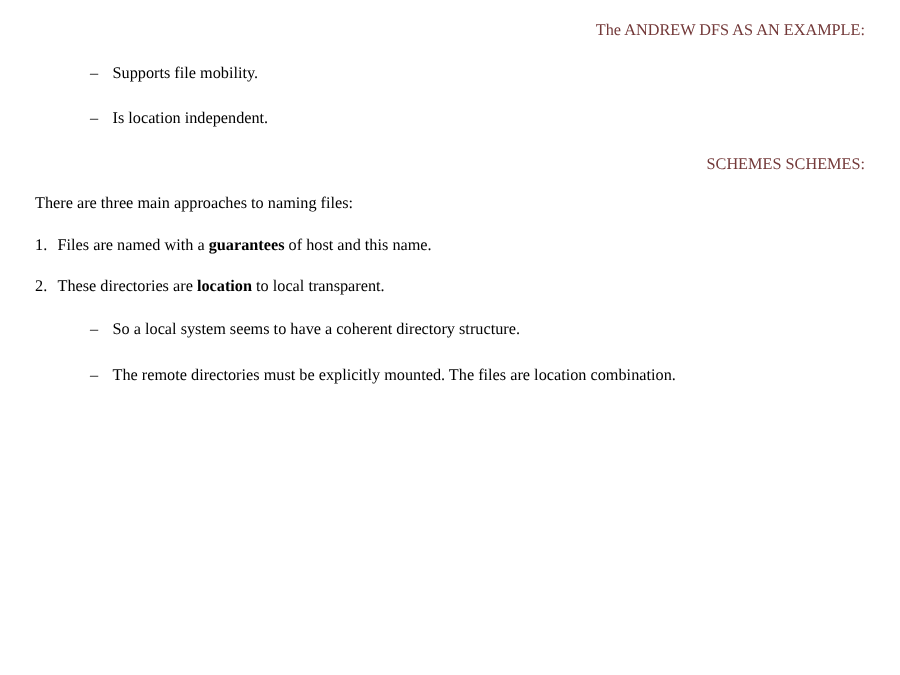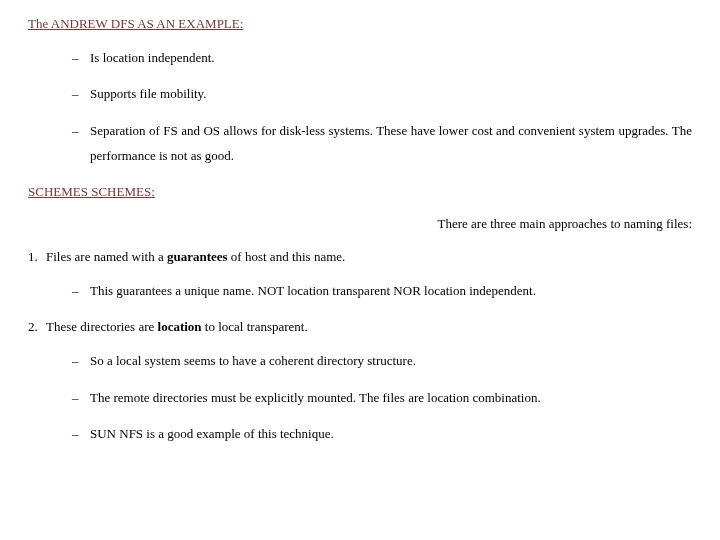--- a/index.html
+++ b/index.html
@@ -11,23 +11,23 @@
     color: #000000;
     width: 720px;
     height: 540px;
     overflow: hidden;
     line-height: 1.5;
   }
   .page {
     padding: 14px 28px;
   }
   .h-underline {
-    text-decoration: underline;
     color: #733939;
     margin-bottom: 12px;
+    text-align: right;
   }
   .dash-list {
     list-style: none;
     margin: 0 0 14px 0;
     padding: 0 0 0 44px;
   }
   .dash-list li {
     position: relative;
     padding: 0 0 0 18px;
     margin: 0 0 12px 0;
@@ -35,21 +35,20 @@
     line-height: 1.9;
   }
   .dash-list li::before {
     content: "–";
     position: absolute;
     left: 0;
     top: 0;
   }
   .para {
     margin: 0 0 14px 0;
-    text-align: right;
   }
   .ol {
     list-style: none;
     margin: 0;
     padding: 0;
   }
   .ol > li {
     position: relative;
     padding: 0 0 0 18px;
     margin: 0 0 12px 0;
@@ -66,41 +65,38 @@
   .bold { font-weight: bold; }
 </style>
 </head>
 <body>
 
 <div class="page">
 
   <div class="h-underline">The ANDREW DFS AS AN EXAMPLE:</div>
 
   <ul class="dash-list">
+    <li>Supports file mobility.</li>
     <li>Is location independent.</li>
-    <li>Supports file mobility.</li>
-    <li>Separation of FS and OS allows for disk-less systems. These have lower cost and convenient system upgrades. The performance is not as good.</li>
   </ul>
 
   <div class="h-underline">SCHEMES SCHEMES:</div>
 
   <div class="para">There are three main approaches to naming files:</div>
 
   <ol class="ol">
     <li>
       <span class="num">1.</span>
       <span>Files are named with a </span><span class="bold">guarantees</span><span> of host and this name.</span>
       <ul class="dash-list">
-        <li>This guarantees a unique name. NOT location transparent NOR location independent.</li>
       </ul>
     </li>
     <li>
       <span class="num">2.</span>
       <span>These directories are </span><span class="bold">location</span><span> to local transparent.</span>
       <ul class="dash-list">
         <li>So a local system seems to have a coherent directory structure.</li>
         <li>The remote directories must be explicitly mounted. The files are location combination.</li>
-        <li>SUN NFS is a good example of this technique.</li>
       </ul>
     </li>
   </ol>
 
 </div>
 
 </body></html>

